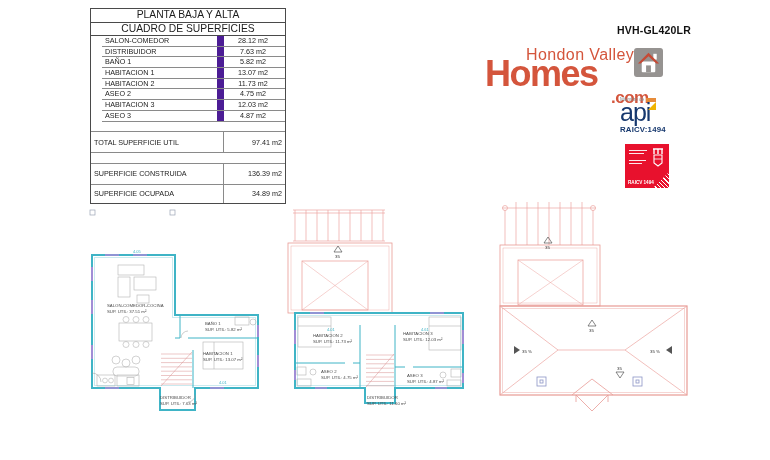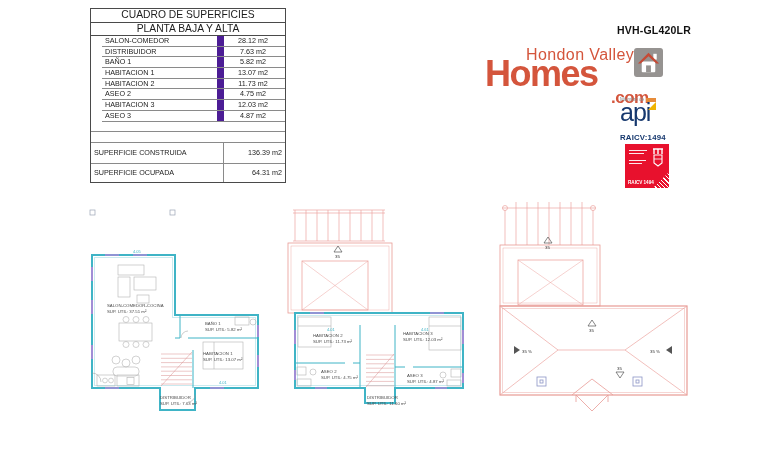--- a/index.html
+++ b/index.html
@@ -27,21 +27,21 @@
   .logo-main{position:absolute;left:-2px;top:5px;font-size:36px;font-weight:bold;letter-spacing:-1.5px;white-space:nowrap;}
   .logo-com{position:absolute;left:124px;top:40px;font-size:17px;font-weight:bold;letter-spacing:-.5px;}
   .logo-icon{position:absolute;left:147px;top:0px;width:29px;height:29px;}
 
   
   .membership{position:absolute;left:620px;top:97px;width:58px;}
   .miembro{font-size:4.6px;color:#8a8a8a;white-space:nowrap;}
   .miembro .dot{display:inline-block;width:10px;height:4px;background:#e78c3a;vertical-align:middle;margin-left:2px;}
   .api{position:relative;display:inline-block;font-size:25px;line-height:21px;font-weight:normal;color:#16386e;letter-spacing:-1px;}
   .api-flag{position:absolute;right:-6px;top:0;width:0;height:0;border-left:8px solid transparent;border-bottom:8px solid #f0b400;}
-  .api-sub{font-size:7.8px;font-weight:bold;color:#16386e;letter-spacing:.2px;white-space:nowrap;margin-top:8px;}
+  .api-sub{font-size:7.8px;font-weight:bold;color:#16386e;letter-spacing:.2px;white-space:nowrap;}
 
   
   .raicv{position:absolute;left:625px;top:144px;width:44px;height:44px;background:#e8112d;}
   .raicv .bar{position:absolute;left:4px;height:1px;background:#fff;opacity:.9;}
   .raicv-stripes{position:absolute;right:0;bottom:0;width:16px;height:16px;
      background:repeating-linear-gradient(45deg,transparent 0 2px,#fff 2px 3px);
      clip-path:polygon(100% 0,100% 100%,0 100%);}
   .raicv-text{position:absolute;left:3px;bottom:3px;font-size:4.6px;font-weight:bold;color:#fff;white-space:nowrap;}
   .raicv-crest{position:absolute;right:4px;top:4px;}
 
@@ -50,22 +50,22 @@
   .plbl{font-size:4.3px;fill:#4a4a4a;}
   .pdim{font-size:4px;fill:#3fb4c6;}
   .pslope{font-size:4.4px;fill:#333;}
 </style>
 </head>
 <body>
 
 <div class="canvas">
 
   <div class="surface-table">
+    <div class="st-title">PLANTA BAJA Y ALTA</div>
     <div class="st-title">CUADRO DE SUPERFICIES</div>
-    <div class="st-title">PLANTA BAJA Y ALTA</div>
 
     <div class="st-row">
       <span class="lbl">SALON-COMEDOR</span>
       <span class="val">28.12 m2</span>
     </div>
     <div class="st-row">
       <span class="lbl">DISTRIBUIDOR</span>
       <span class="val">7.63 m2</span>
     </div>
     <div class="st-row">
@@ -88,30 +88,34 @@
       <span class="lbl">HABITACION 3</span>
       <span class="val">12.03 m2</span>
     </div>
     <div class="st-row">
       <span class="lbl">ASEO 3</span>
       <span class="val">4.87 m2</span>
     </div>
 
     <div class="st-spacer"></div>
 
+    <div class="st-big">
+      <span class="lbl">TOTAL SUPERFICIE UTIL</span>
+      <span class="val">97.41 m2</span>
+    </div>
 
     <div class="st-spacer"></div>
 
     <div class="st-big">
       <span class="lbl">SUPERFICIE CONSTRUIDA</span>
       <span class="val">136.39 m2</span>
     </div>
     <div class="st-big st-last">
       <span class="lbl">SUPERFICIE OCUPADA</span>
-      <span class="val">64.31 m2</span>
+      <span class="val">34.89 m2</span>
     </div>
   </div>
 
   <div class="refcode">HVH-GL420LR</div>
 
   <div class="logo">
     <div class="logo-top">Hondon Valley</div>
     <div class="logo-main">Homes</div>
     <div class="logo-com">.com</div>
     <svg class="logo-icon" viewBox="0 0 30 30">

